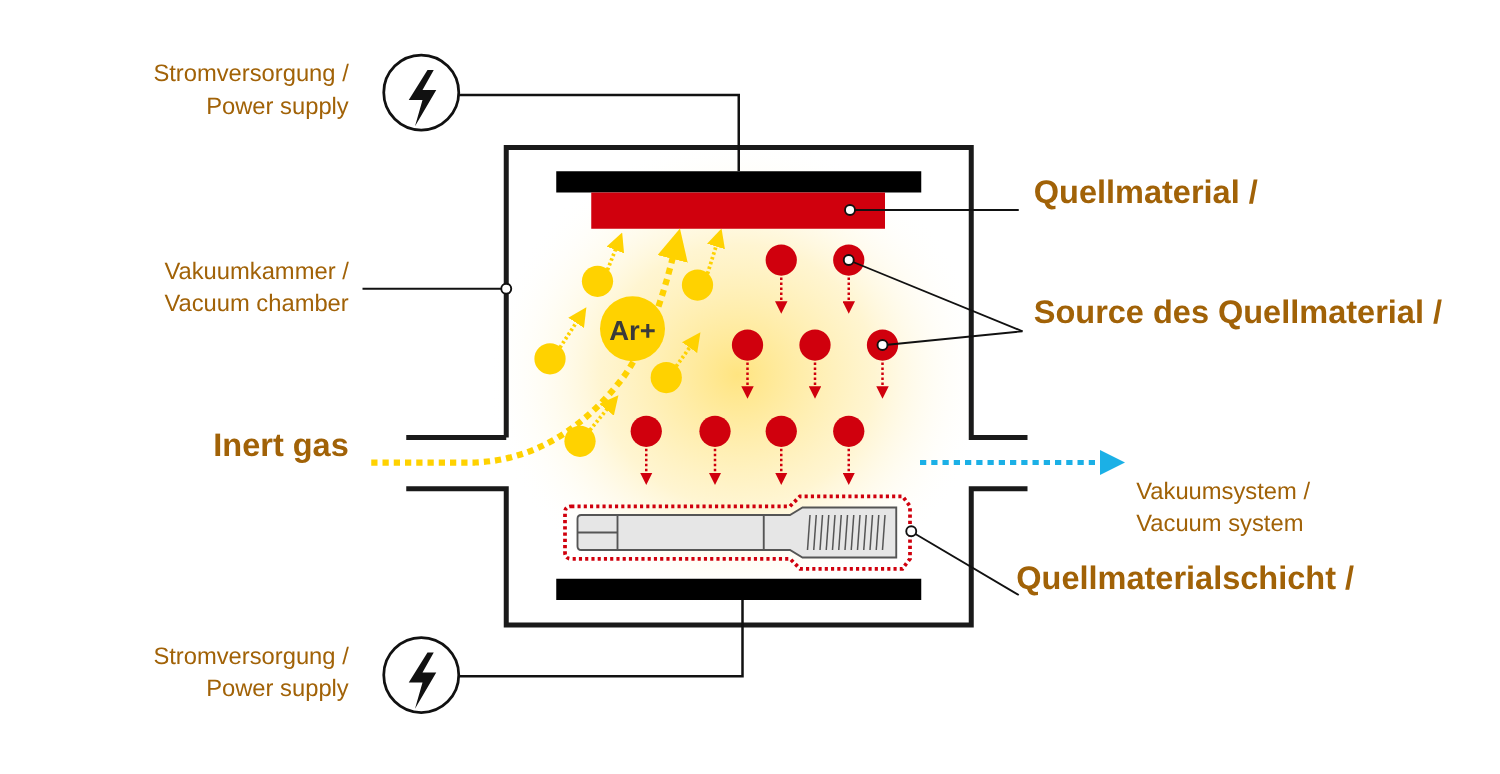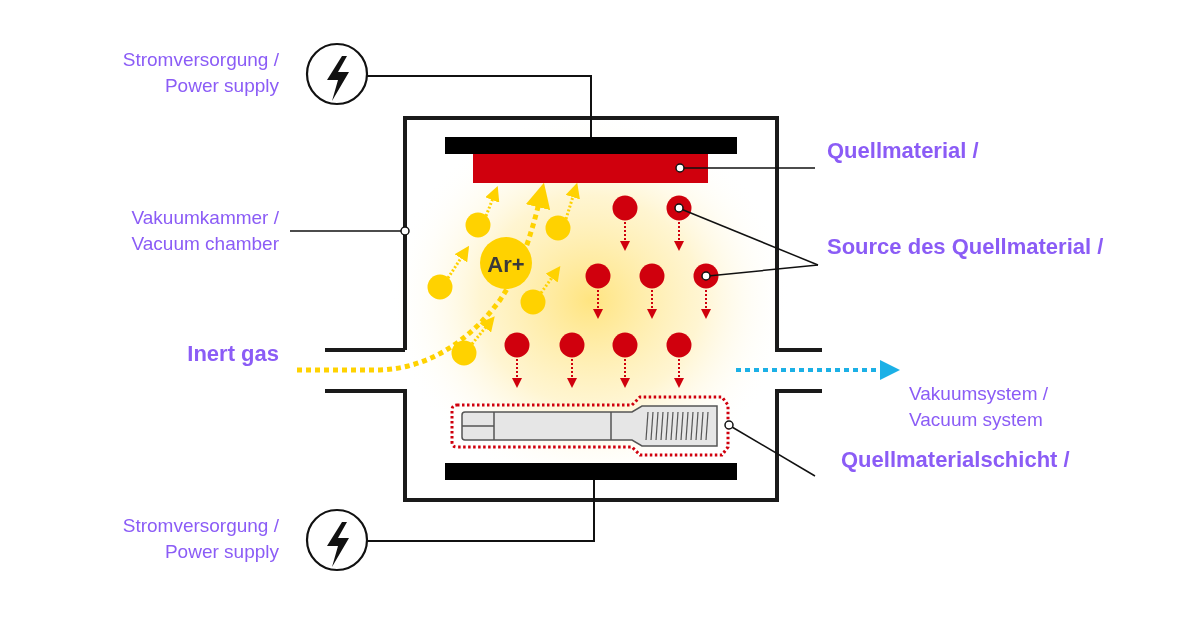--- a/index.html
+++ b/index.html
@@ -1,21 +1,21 @@
 <!DOCTYPE html>
 <html><head>
 <meta charset="utf-8">
 <style>
   html, body { margin: 0; padding: 0; background: #ffffff; }
   body { width: 1200px; height: 619px; position: relative; overflow: hidden;
          font-family: "Liberation Sans", "DejaVu Sans", sans-serif; }
   #stage { position: absolute; left: 0; top: 0; }
-  .lbl { position: absolute; color: #8b5cf6; line-height: 1.35; }
+  .lbl { position: absolute; color: #a16207; line-height: 1.35; }
   .lbl.reg { font-size: 19px; font-weight: normal; }
-  .lbl.bold { font-size: 22px; font-weight: bold; line-height: 1.3; }
+  .lbl.bold { font-size: 26px; font-weight: bold; line-height: 1.3; }
   .lbl.right { text-align: right; }
   .lbl.left { text-align: left; }
   .lbl span { display: block; white-space: nowrap; }
   svg text { font-family: "Liberation Sans", "DejaVu Sans", sans-serif; }
 </style>
 </head>
 <body>
 
 <svg id="stage" width="1200" height="619" viewBox="0 0 1200 619">
   <defs>
@@ -156,15 +156,15 @@
 <div class="lbl reg left" style="left:909px; top:345px;margin-top:36px;">
   <span>Vakuumsystem /</span>
   <span>Vacuum system</span>
 </div>
 <div class="lbl bold left" style="left:827px; top:137px;">
   <span>Quellmaterial /</span>
 </div>
 <div class="lbl bold left" style="left:827px; top:233px;">
   <span>Source des Quellmaterial /</span>
 </div>
-<div class="lbl bold left" style="left:841px; top:446px;text-align:right;">
+<div class="lbl bold left" style="left:813px; top:446px;text-align:right;">
   <span>Quellmaterialschicht /</span>
 </div>
 
 </body></html>

